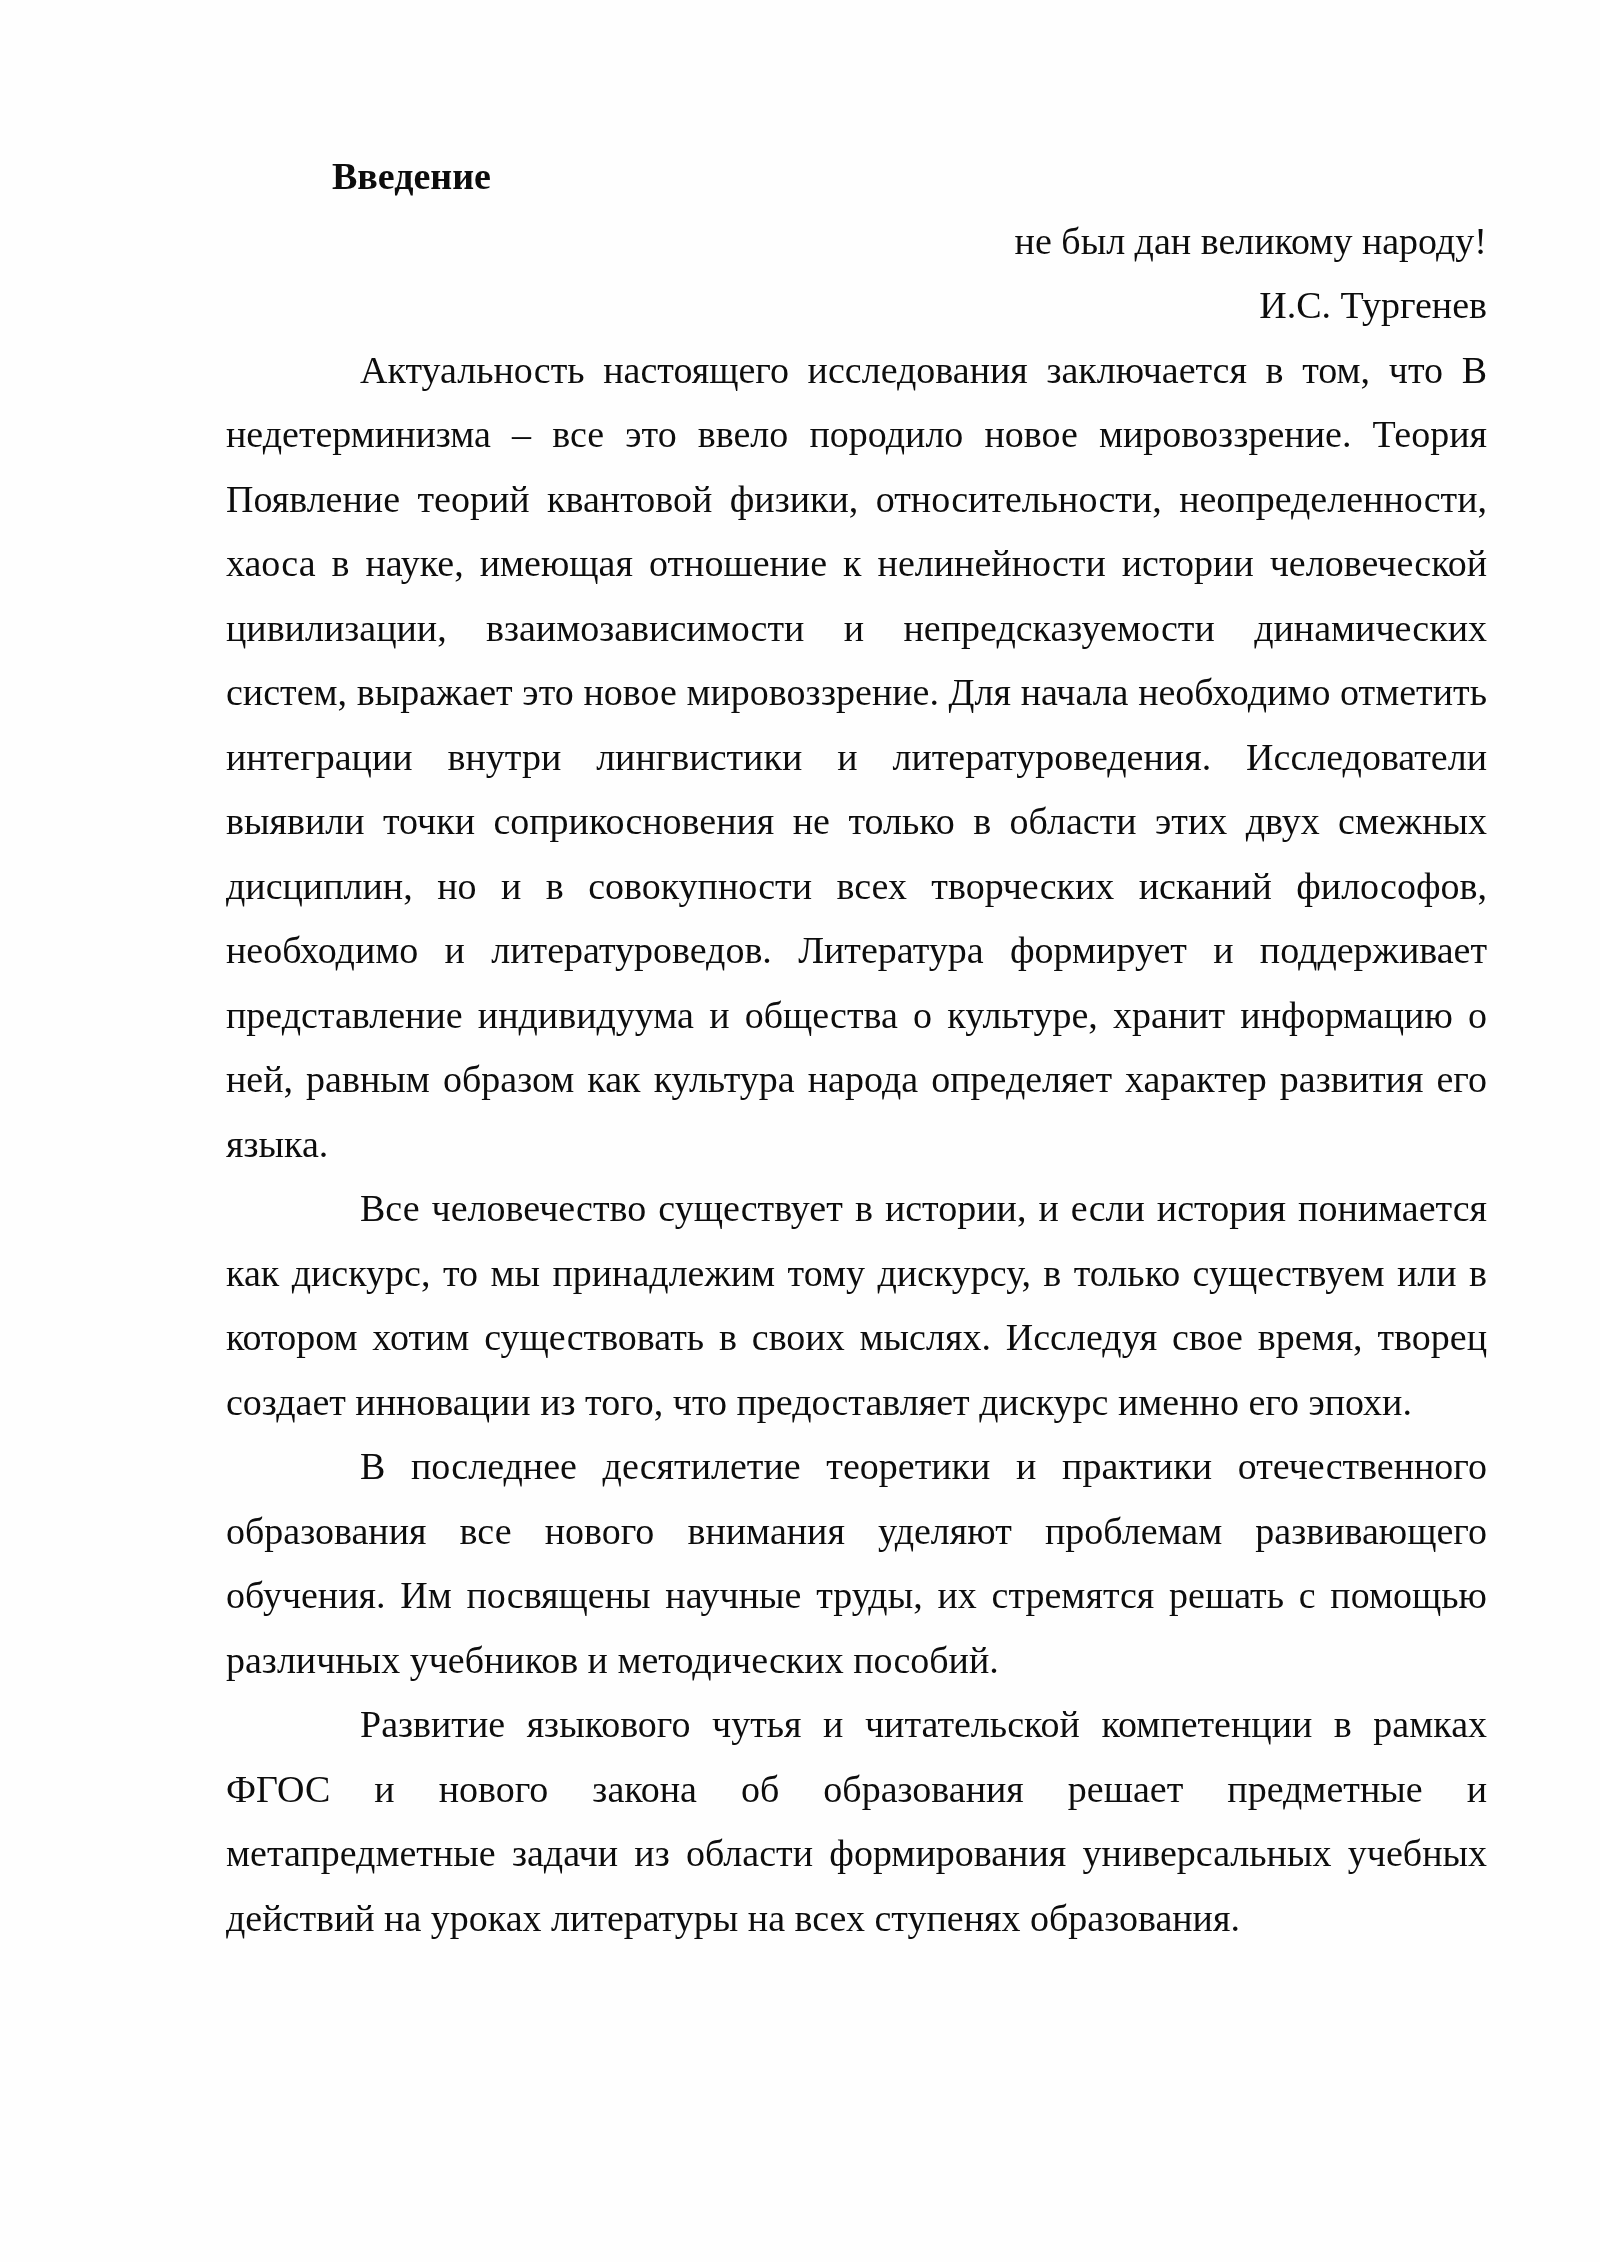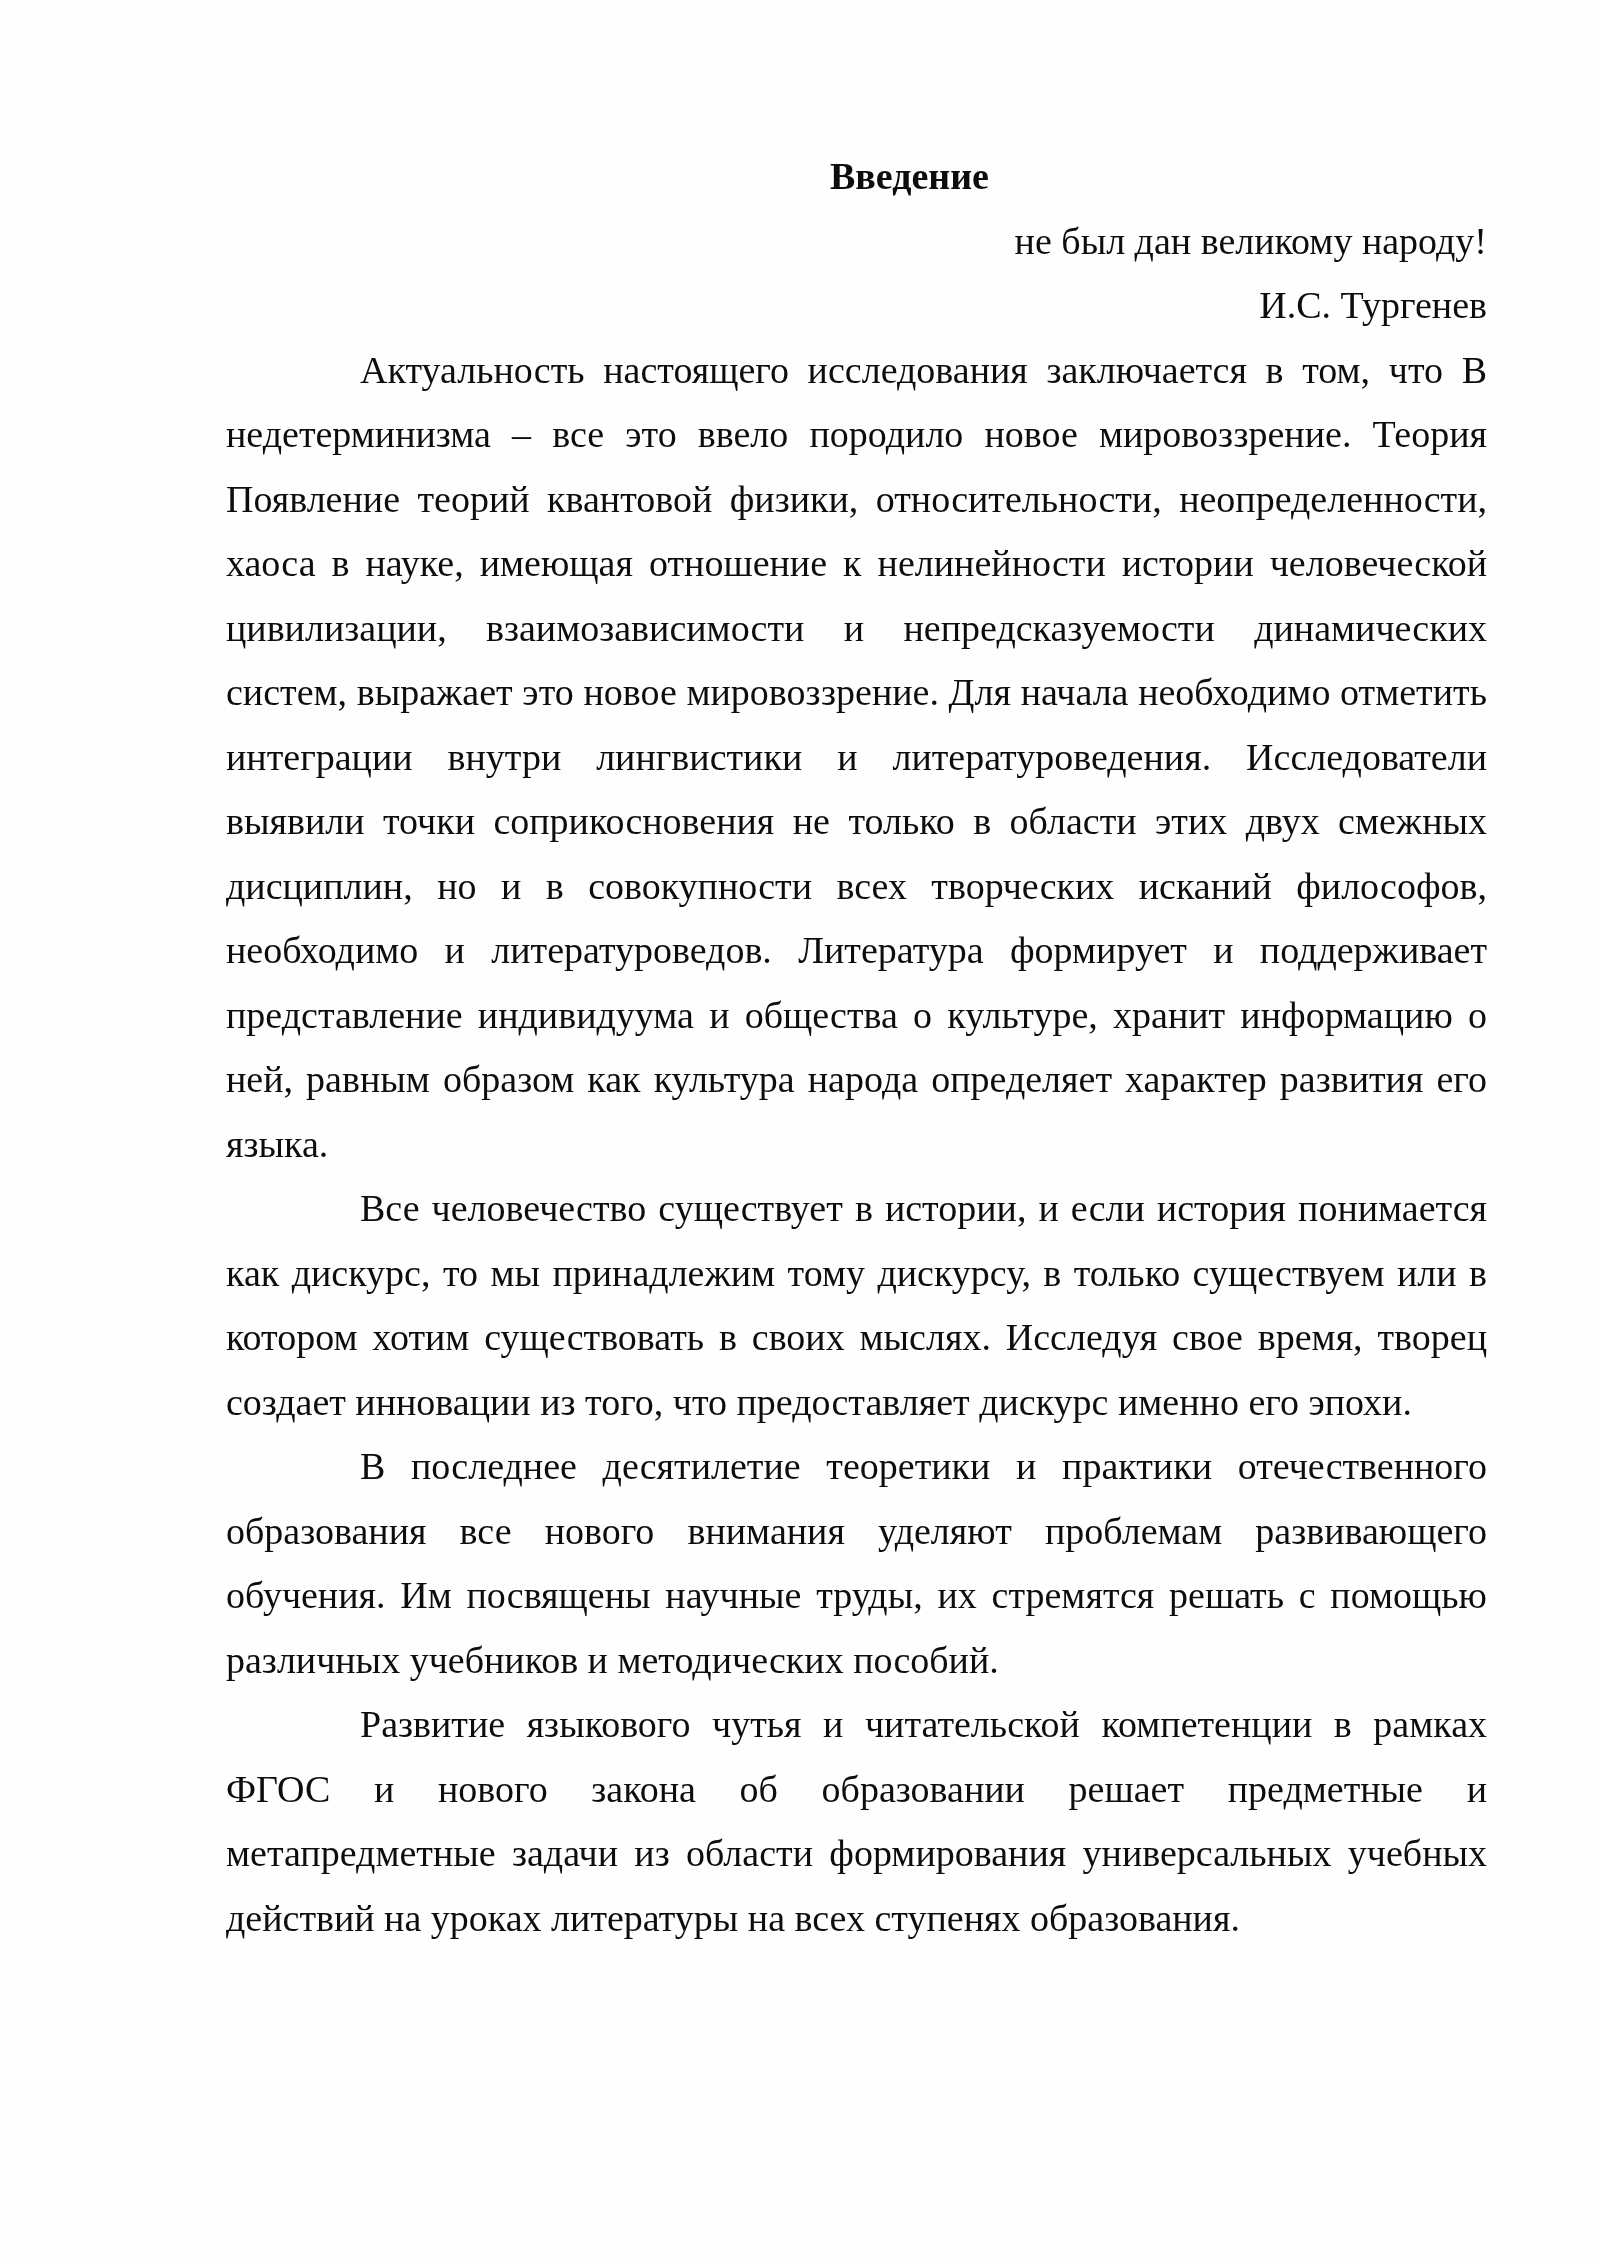--- a/index.html
+++ b/index.html
@@ -27,21 +27,21 @@
   }
   
   .just {
     text-align: justify;
     text-align-last: justify;
   }
   .indent {
     padding-left: 134px;
   }
   .center {
-    text-align: center;
+    text-align: left;
     padding-left: 106px; 
     font-weight: bold;
   }
   .right {
     text-align: right;
   }
 </style>
 </head>
 <body>
 
@@ -77,18 +77,18 @@
 
   <div>
     <div class="line just indent">В последнее десятилетие теоретики и практики отечественного</div>
     <div class="line just">образования все нового внимания уделяют проблемам развивающего</div>
     <div class="line just">обучения. Им посвящены научные труды, их стремятся решать с помощью</div>
     <div class="line">различных учебников и методических пособий.</div>
   </div>
 
   <div>
     <div class="line just indent">Развитие языкового чутья и читательской компетенции в рамках</div>
-    <div class="line just">ФГОС и нового закона об образовании решает предметные и</div>
+    <div class="line just">ФГОС и нового закона об образования решает предметные и</div>
     <div class="line just">метапредметные задачи из области формирования универсальных учебных</div>
     <div class="line">действий на уроках литературы на всех ступенях образования.</div>
   </div>
 
 </div>
 
 </body></html>

